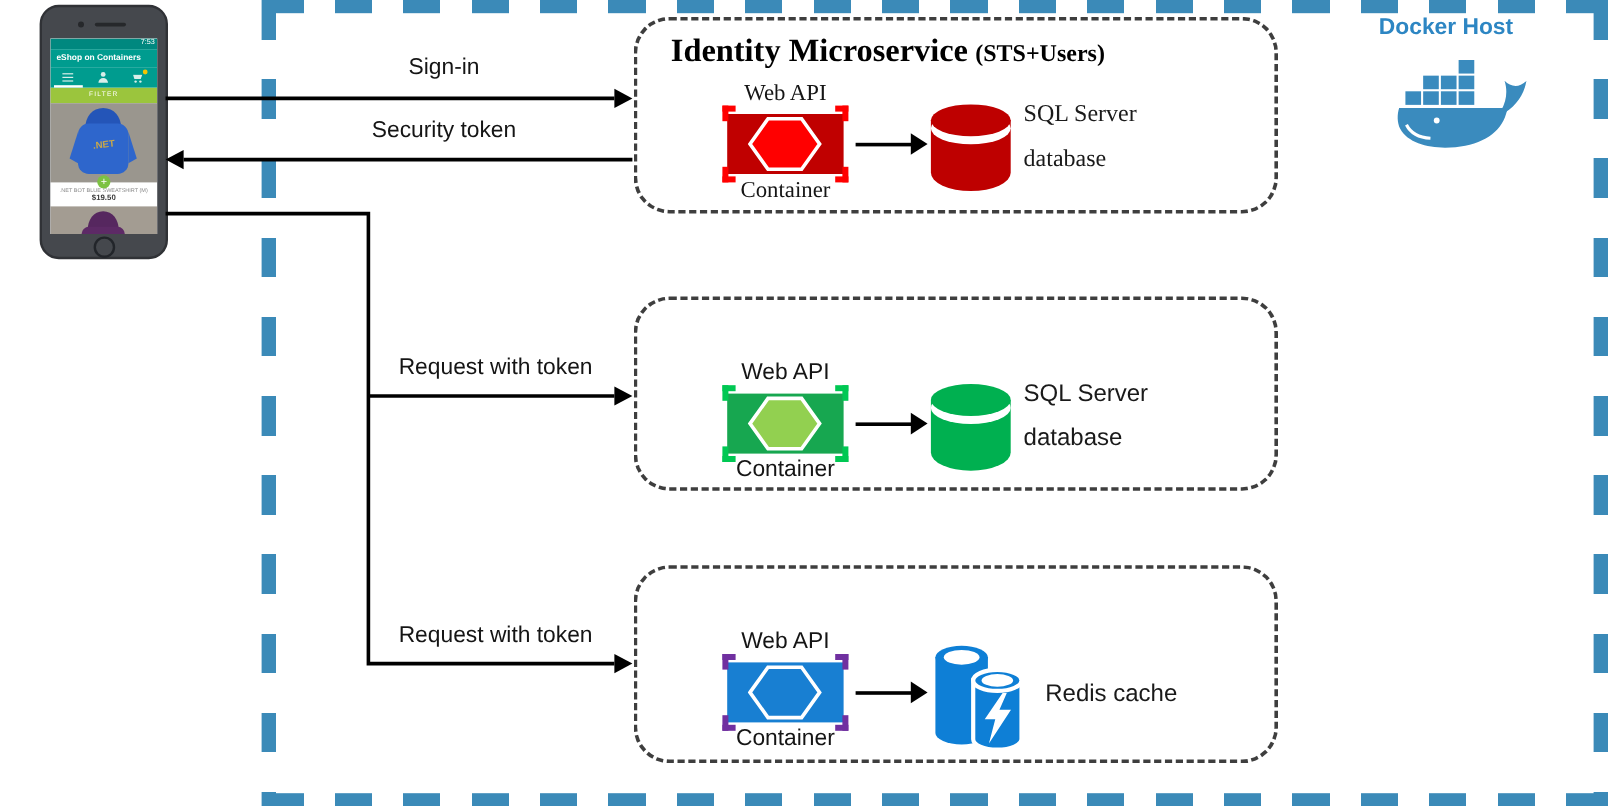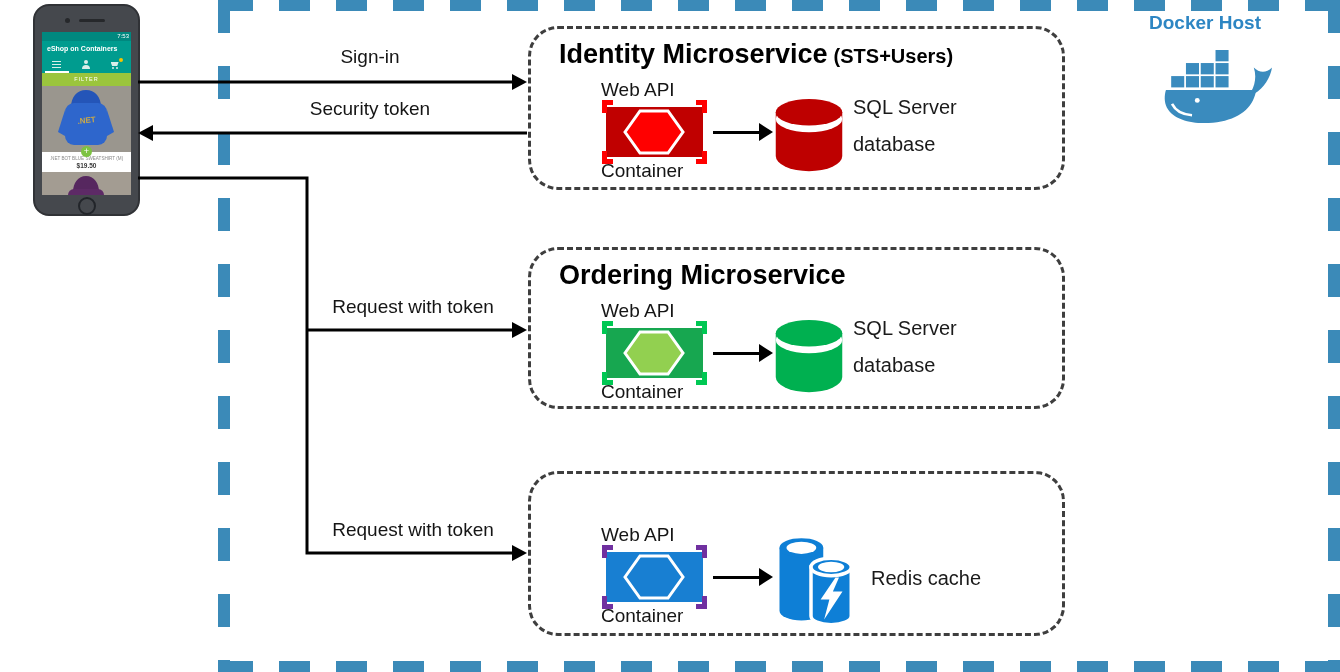--- a/index.html
+++ b/index.html
@@ -61,32 +61,32 @@
   
   .conn-label { position:absolute; font-size:19px; color:#151515; text-align:center; }
   .lbl-signin { left:285px; top:46px; width:170px; }
   .lbl-sectoken { left:265px; top:98px; width:210px; }
   .lbl-req1 { left:312px; top:296px; width:202px; }
   .lbl-req2 { left:312px; top:519px; width:202px; }
   .connector-svg { position:absolute; left:0; top:0; }
 
   
   .service-box { position:absolute; left:528px; width:537px; border:3px dashed #3E3E3E; border-radius:30px; }
-  .box-identity { top:26px; height:164px; }
+  .box-identity { top:14px; height:164px;font-family:Liberation Serif, serif; }
   .box-ordering { top:247px; height:162px; }
   .box-basket { top:471px; height:165px; }
   .box-identity { --rect:#C00000; --hex:#FF0000; --bracket:#FF0000; --db:#BE0000; }
   .box-ordering { --rect:#17A750; --hex:#92D050; --bracket:#00C853; --db:#00B050; }
   .box-basket  { --rect:#187FD2; --hex:#187FD2; --bracket:#7030A0; --db:#0E7FD6; }
 
   .svc-title { position:absolute; left:28px; top:10px; white-space:nowrap; }
   .svc-title-main { font-size:27px; font-weight:bold; color:#000; }
   .svc-title-suffix { font-size:20px; font-weight:bold; color:#000; margin-left:6px; }
 
-  .webapi-label, .container-label { position:absolute; left:70px; width:107px; text-align:left;
+  .webapi-label, .container-label { position:absolute; left:70px; width:107px; text-align:center;
     font-size:19px; color:#151515; }
   .webapi-label { top:50px; }
   .container-label { top:131px; }
 
   .container-icon { position:absolute; left:75px; top:78px; width:97px; height:50px; }
   .ci-rect { position:absolute; inset:0; background:var(--rect); }
   .ci-hex { position:absolute; left:17px; top:2px; }
   .ci-hex polygon { fill:var(--hex); stroke:#fff; stroke-width:3; }
   .br { position:absolute; width:11px; height:13px; }
   .br-tl { left:-4px; top:-7px; border-left:5px solid var(--bracket); border-top:5px solid var(--bracket); }
@@ -224,23 +224,20 @@
       <ellipse cx="40" cy="23" rx="35" ry="14" style="fill:#fff"></ellipse>
       <ellipse cx="40" cy="16" rx="35" ry="14" style="fill:var(--db)"></ellipse>
     </svg>
     <div class="store-label">
       <div>SQL Server</div>
       <div>database</div>
     </div>
   </div>
 
   <div class="service-box box-ordering">
-    <div class="svc-title">
-      <span class="svc-title-main">Ordering Microservice</span><span class="svc-title-suffix"></span>
-    </div>
     <div class="webapi-label">Web API</div>
     <div class="container-icon">
       <div class="ci-rect"></div>
       <svg class="ci-hex" width="62" height="46" viewBox="0 0 62 46">
         <polygon points="2,23 17,2 45,2 60,23 45,44 17,44"></polygon>
       </svg>
       <span class="br br-tl"></span>
         <span class="br br-tr"></span>
         <span class="br br-bl"></span>
         <span class="br br-br"></span>

